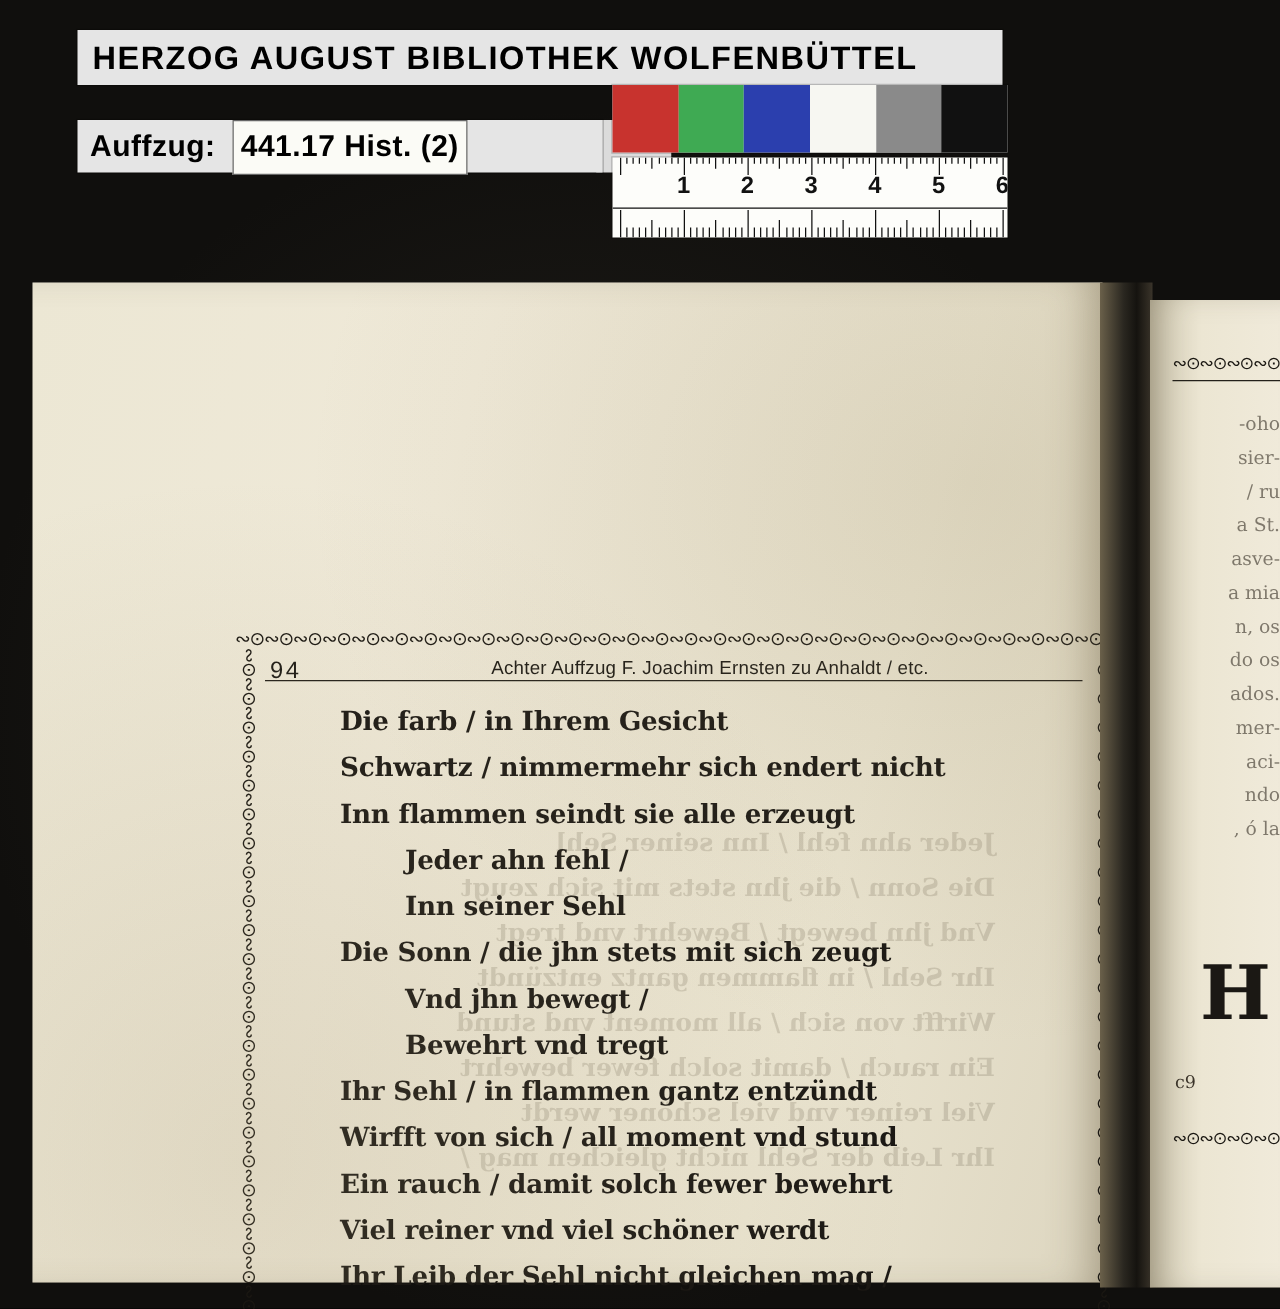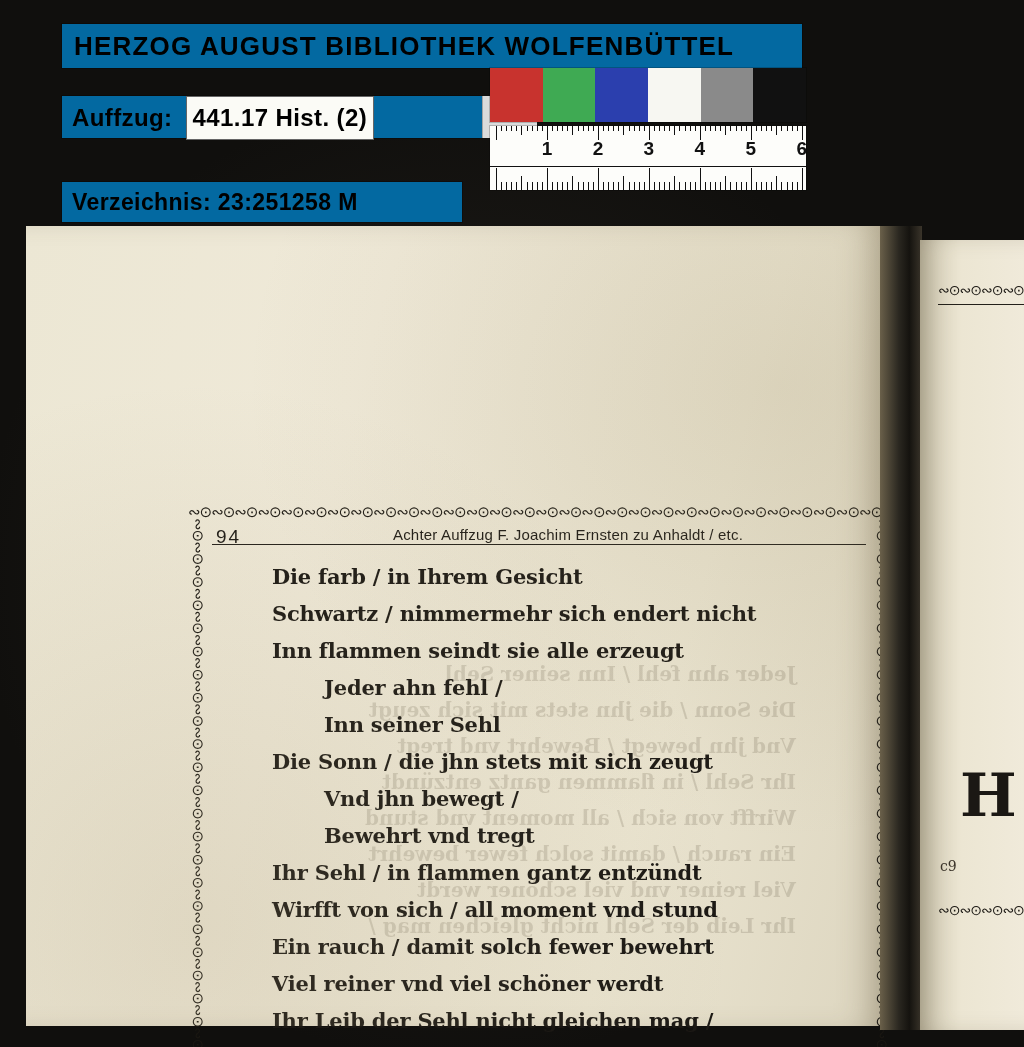--- a/index.html
+++ b/index.html
@@ -32,21 +32,21 @@
   
   #label-card {
     position: absolute;
     left: 62px;
     top: 24px;
     width: 740px;
     height: 178px;
   }
   .label-band {
     position: absolute;
-    background: #0369a1;
+    background: #e5e5e5;
     color: #000;
     font-weight: bold;
     letter-spacing: 0.4px;
     box-shadow: 0 0 0 1px rgba(0,0,0,0.25);
   }
   #label-title {
     left: 0; top: 0;
     width: 740px; height: 44px;
     line-height: 44px;
     padding-left: 12px;
@@ -311,24 +311,20 @@
 <div id="label-card">
   <div class="label-band" id="label-title">HERZOG AUGUST BIBLIOTHEK  WOLFENBÜTTEL</div>
 
   <div id="label-sig-extra"></div>
 
   <div class="label-band" id="label-sig">
     <span>Auffzug:</span>
     <span class="sig-value">441.17 Hist. (2)</span>
   </div>
 
-  <div class="label-band" id="label-verz">
-    <span>Verzeichnis:</span>
-    <span>23:251258 M</span>
-  </div>
 </div>
 
 <div id="patch-strip">
     <div class="patch" style="background: rgb(200, 51, 46);"></div>
     <div class="patch" style="background: rgb(63, 170, 83);"></div>
     <div class="patch" style="background: rgb(43, 63, 174);"></div>
     <div class="patch" style="background: rgb(247, 247, 242);"></div>
     <div class="patch" style="background: rgb(138, 138, 138);"></div>
     <div class="patch" style="background: rgb(17, 17, 17);"></div>
   </div>
@@ -506,16 +502,31 @@
       </div>
 
   </div>
 </div>
 
 <div id="gutter"></div>
 
 <div id="page-right">
   <div id="rp-orn-top">∾⊙∾⊙∾⊙∾⊙∾⊙∾</div>
   <div id="rp-rule"></div>
+  <div id="rp-text">
+      <div class="rline">-oho</div>
+      <div class="rline">sier-</div>
+      <div class="rline">/ ru</div>
+      <div class="rline">a St.</div>
+      <div class="rline">asve-</div>
+      <div class="rline">a mia</div>
+      <div class="rline">n, os</div>
+      <div class="rline">do os</div>
+      <div class="rline">ados.</div>
+      <div class="rline">mer-</div>
+      <div class="rline"> aci-</div>
+      <div class="rline">ndo</div>
+      <div class="rline">, ó la</div>
+    </div>
   <div id="rp-big">H</div>
   <div id="rp-folio">c9</div>
   <div id="rp-orn-bot">∾⊙∾⊙∾⊙∾⊙∾⊙∾</div>
 </div>
 
 </body></html>

